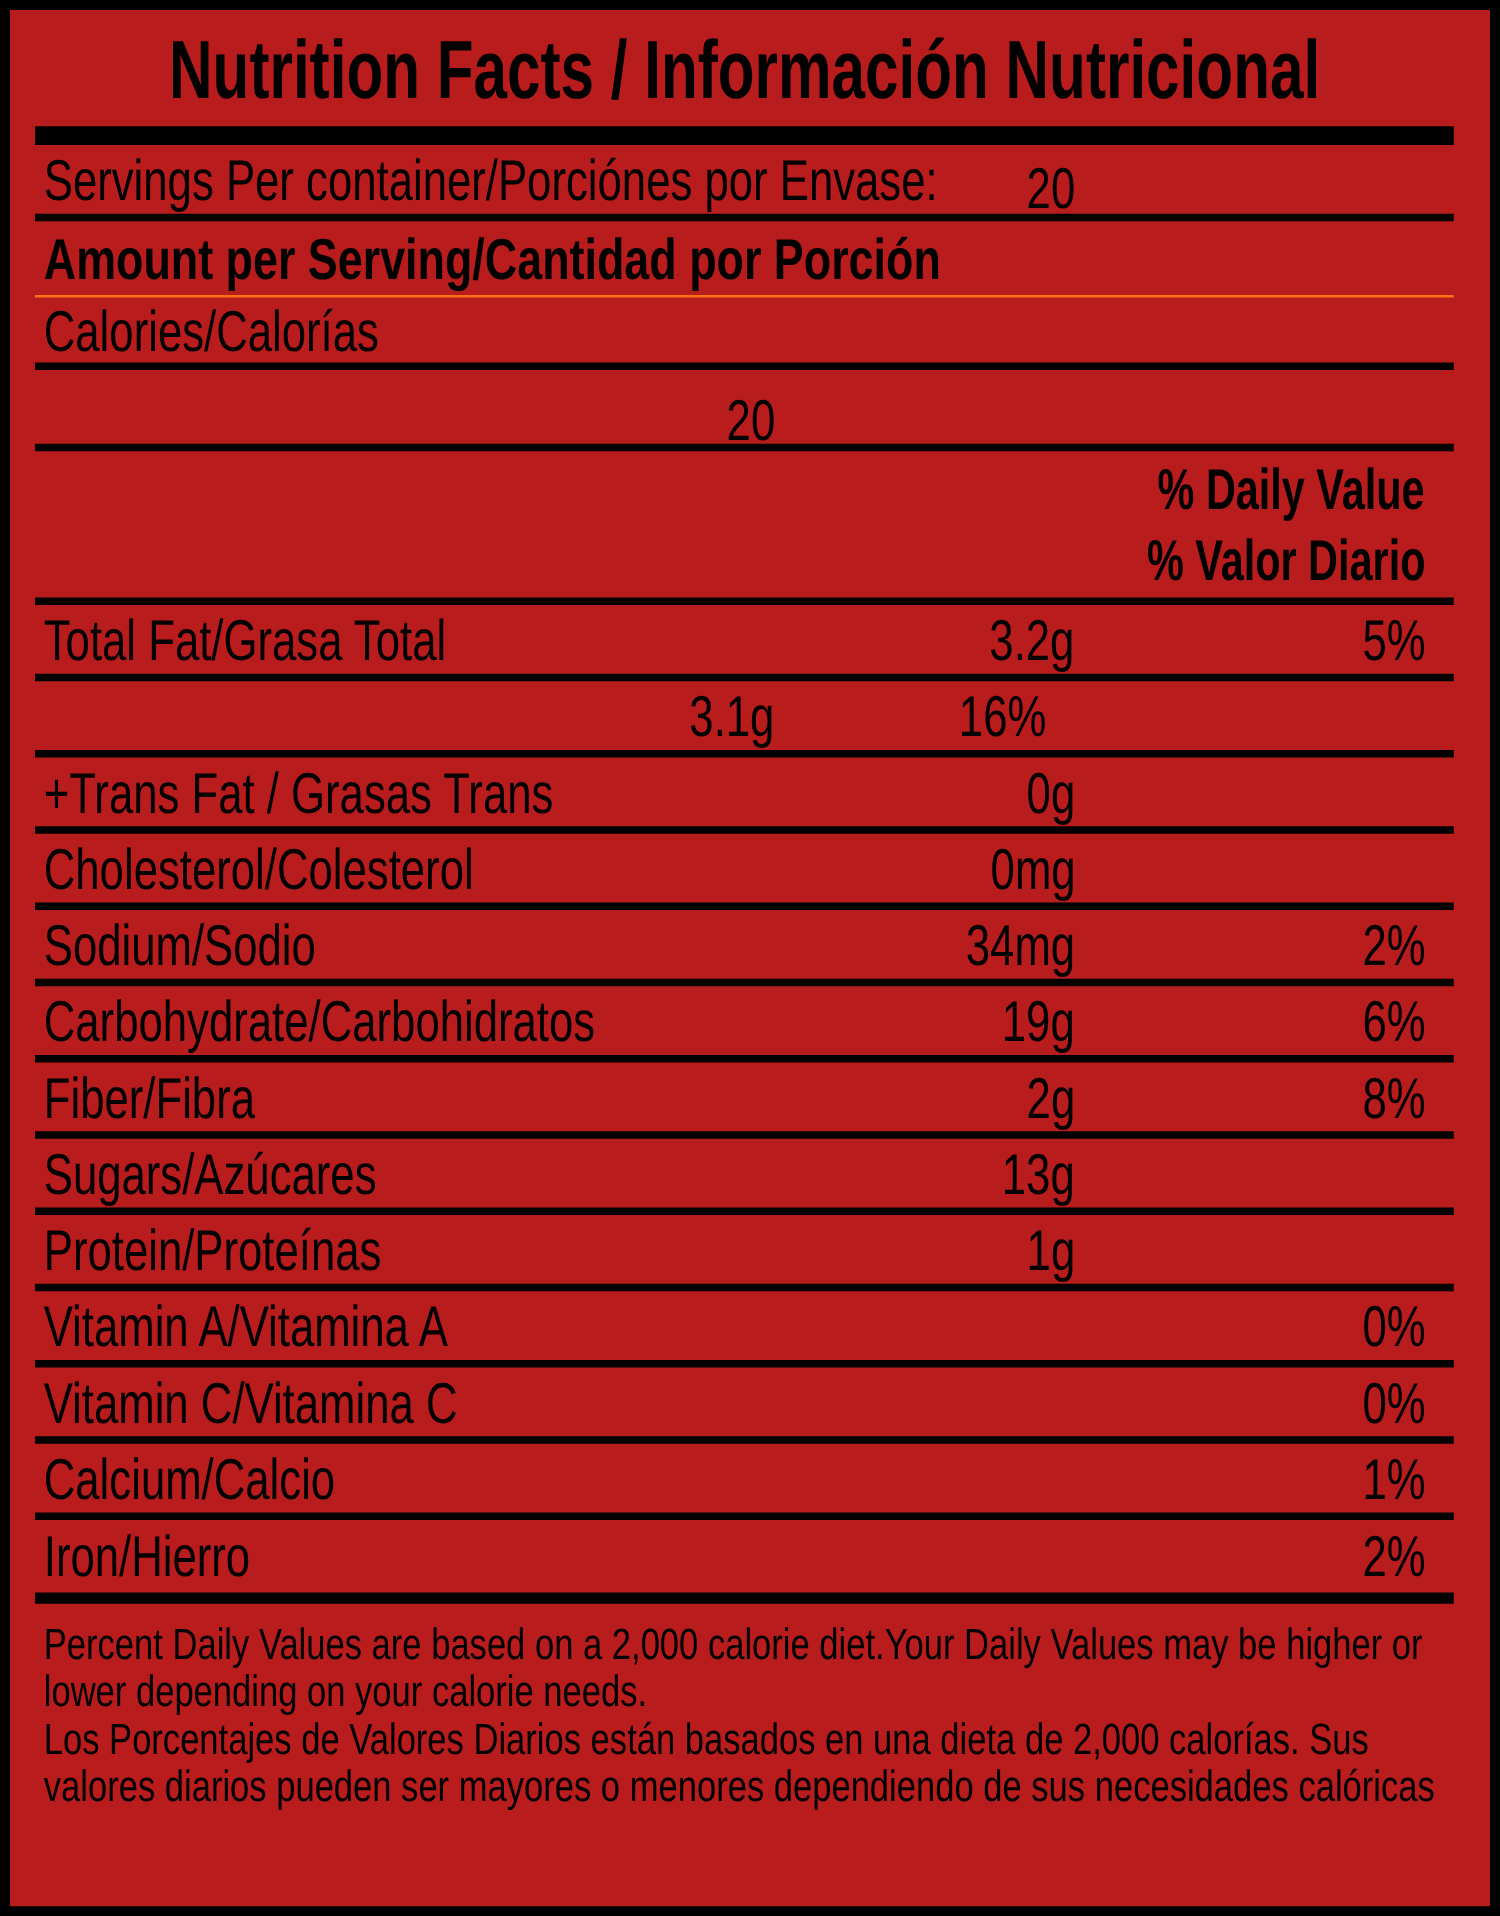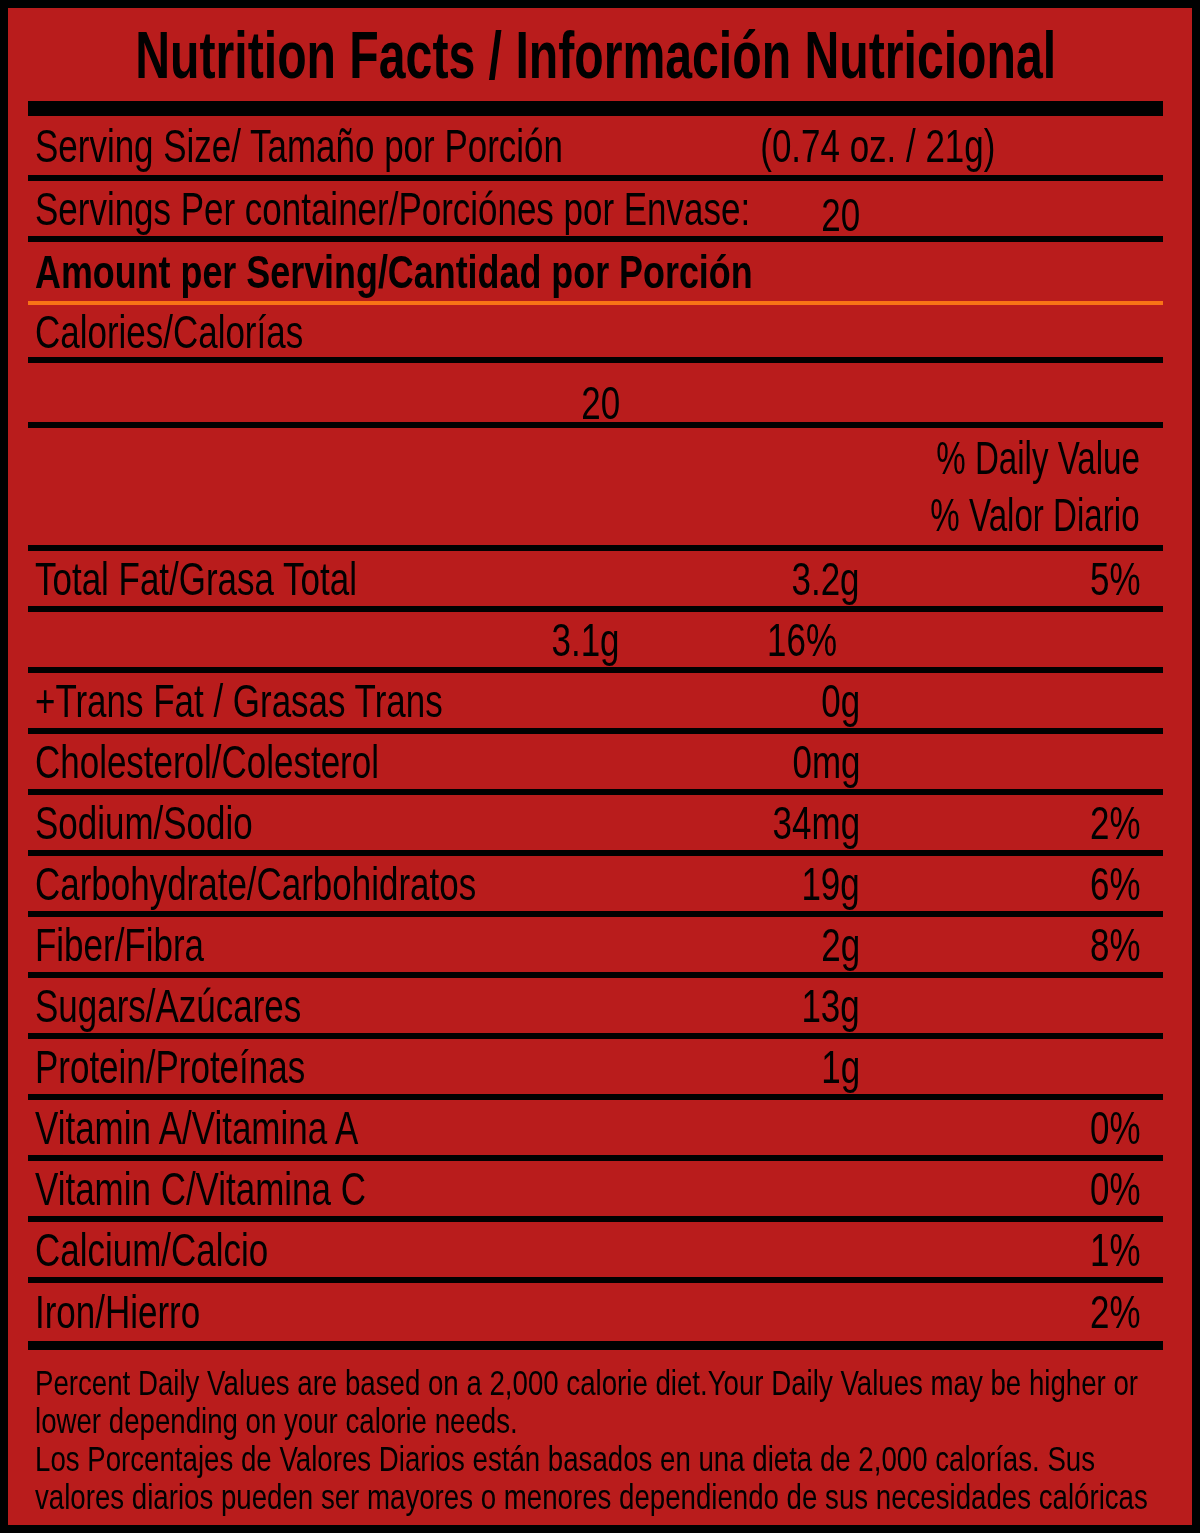--- a/index.html
+++ b/index.html
@@ -49,33 +49,33 @@
 
   .row-serving { grid-template-columns: minmax(0,1fr) 437px 168px; height: 59px; }
   .row-servings { height: 55px; }
   .row-cal { height: 52px; }
   .row-calfat { height: 59px; }
   .row-iron { height: 58px; border-bottom-width: 9px; text-decoration: underline; }
 
   .row-heading {
     height: 59px;
     display: flex; align-items: center;
-    border-bottom: 4px solid #f97316;
+    border-bottom: 2px solid #f97316;
     font-size: 46px; font-weight: bold;
     padding-left: 7px;
   }
   .row-heading .t { transform: scaleX(0.78); }
 
   .dv-block {
     height: 117px;
     display: flex; flex-direction: column;
     justify-content: space-evenly; align-items: flex-end;
     padding-right: 23px;
     border-bottom: 6px solid #010101;
-    font-size: 46px; font-weight: normal;
+    font-size: 46px; font-weight: bold;
   }
   .dv-block .t { transform: scaleX(0.72); }
 
   .shift6  { position: relative; top: 6px; }
   .shift10 { position: relative; top: 10px; }
 
   .footnote { padding: 14px 0 0 7px; font-size: 35px; }
   .footnote p {
     margin: 0;
     width: 1437px;
@@ -88,25 +88,20 @@
 <body>
 
 <div class="frame">
   <div class="content">
 
     <div class="title-wrap">
       <span class="title">Nutrition Facts / Información Nutricional</span>
     </div>
     <div class="thick-bar"></div>
 
-    <div class="row row-serving">
-      <div class="lbl"><span class="t t-left">Serving Size/ Tamaño por Porción</span></div>
-      <div class="amt"><span class="t t-right">(0.74 oz. / 21g)</span></div>
-      <div class="pct"></div>
-    </div>
 
     <div class="row row-servings">
       <div class="lbl"><span class="t t-left">Servings Per container/Porciónes por Envase:</span></div>
       <div class="amt"><span class="t t-right shift6">20</span></div>
       <div class="pct"></div>
     </div>
 
     <div class="row-heading">
       <span class="t t-left">Amount per Serving/Cantidad por Porción</span>
     </div>

